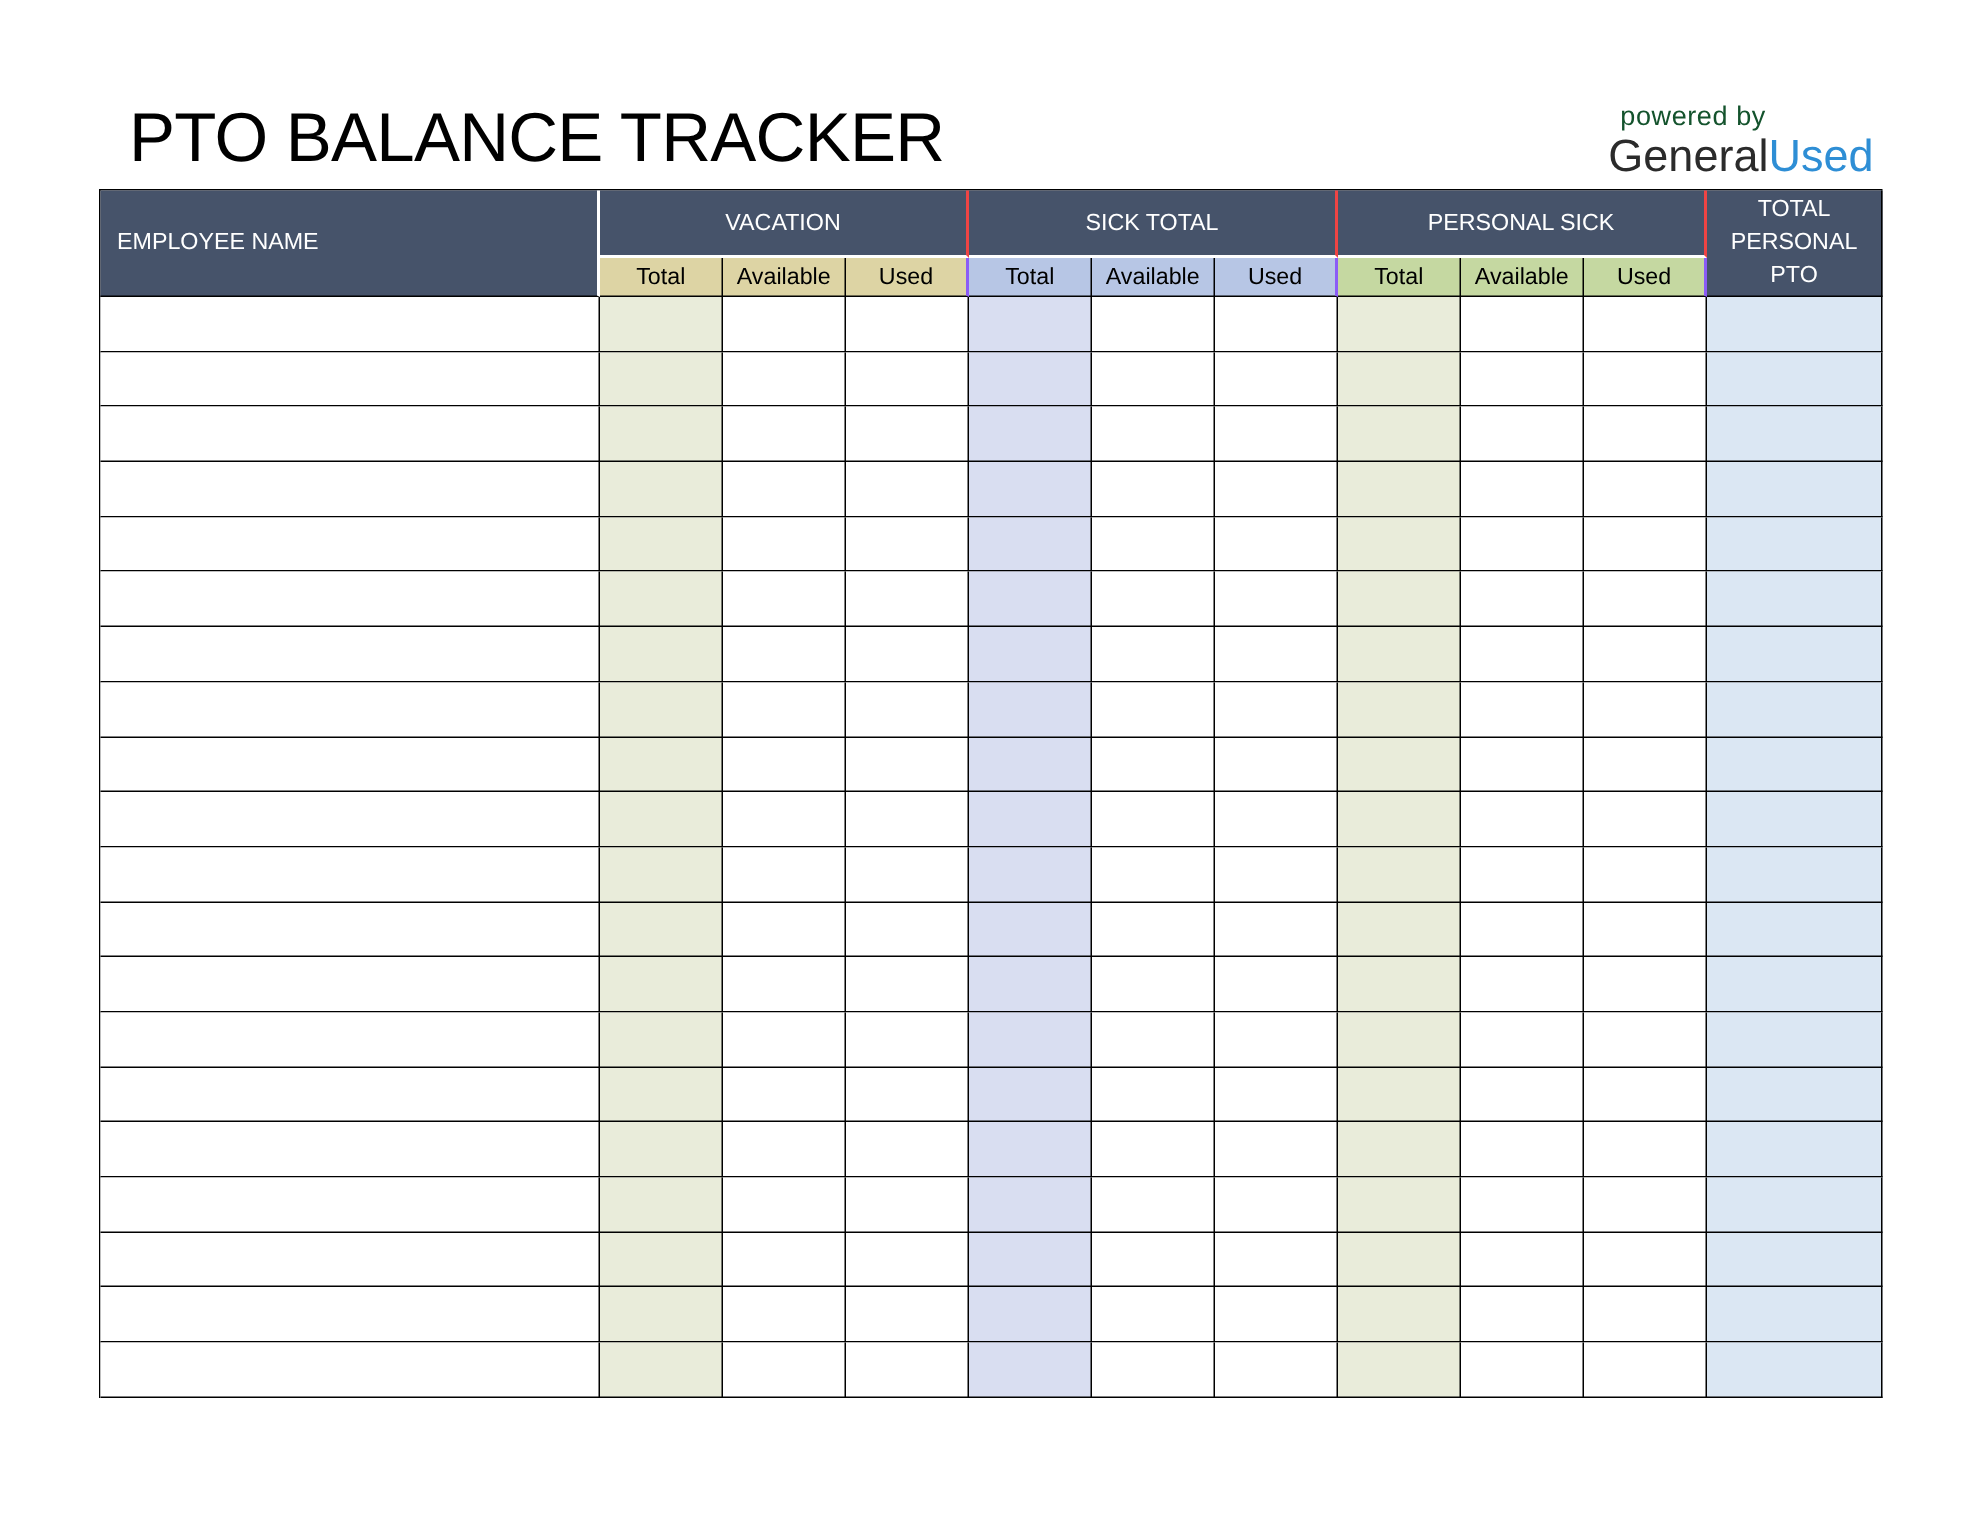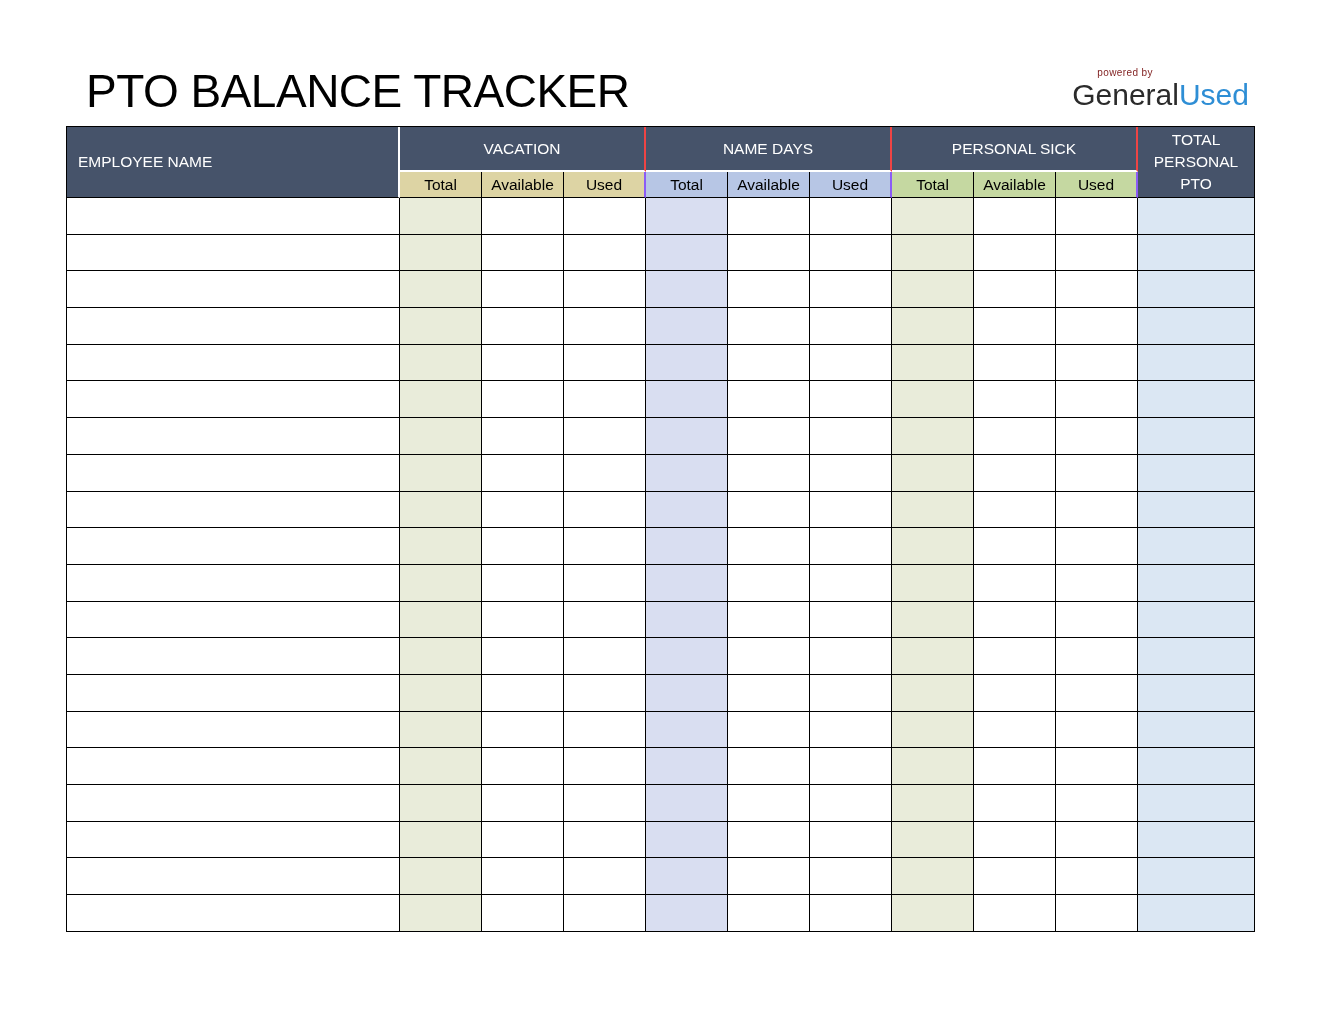--- a/index.html
+++ b/index.html
@@ -11,22 +11,22 @@
   }
 
   .title {
     position: absolute; left: 86px; top: 64px; margin: 0;
     font-size: 46px; font-weight: 400; letter-spacing: -0.5px;
     white-space: nowrap; color: #000;
   }
 
   .logo { position: absolute; top: 67px; right: 71px; text-align: left; }
   .powered {
-    font-size: 10px; color: #7f1d1d; letter-spacing: 0.4px;
-    margin: 0 0 1px 25px;
+    font-size: 18px; color: #14532d; letter-spacing: 0.4px;
+    margin: 0 0 1px 8px;
   }
   .brand { font-size: 30px; line-height: 1.05; color: #2b2b2b; white-space: nowrap; }
   .brand .accent { color: var(--brand-blue, #2e8ed5); }
 
   table.pto {
     position: absolute; left: 66px; top: 126px; width: 1188px;
     border-collapse: separate; border-spacing: 0; table-layout: fixed;
     border-top: 1px solid #000; border-left: 1px solid #000;
   }
   .pto th, .pto td {
@@ -82,21 +82,21 @@
       <col style="width:82px">
     <col style="width:82px">
       <col style="width:82px">
       <col style="width:82px">
     <col style="width:117px">
   </colgroup>
   <thead>
     <tr>
       <th class="emp" rowspan="2">EMPLOYEE NAME</th>
       <th class="grp" colspan="3">VACATION</th>
-      <th class="grp" colspan="3">NAME DAYS</th>
+      <th class="grp" colspan="3">SICK TOTAL</th>
       <th class="grp" colspan="3">PERSONAL SICK</th>
       <th class="remhead" rowspan="2">TOTAL PERSONAL PTO</th>
     </tr>
     <tr>
       <th class="sub vac">Total</th>
       <th class="sub vac">Available</th>
       <th class="sub vac grpend">Used</th>
       <th class="sub sick">Total</th>
       <th class="sub sick">Available</th>
       <th class="sub sick grpend">Used</th>

